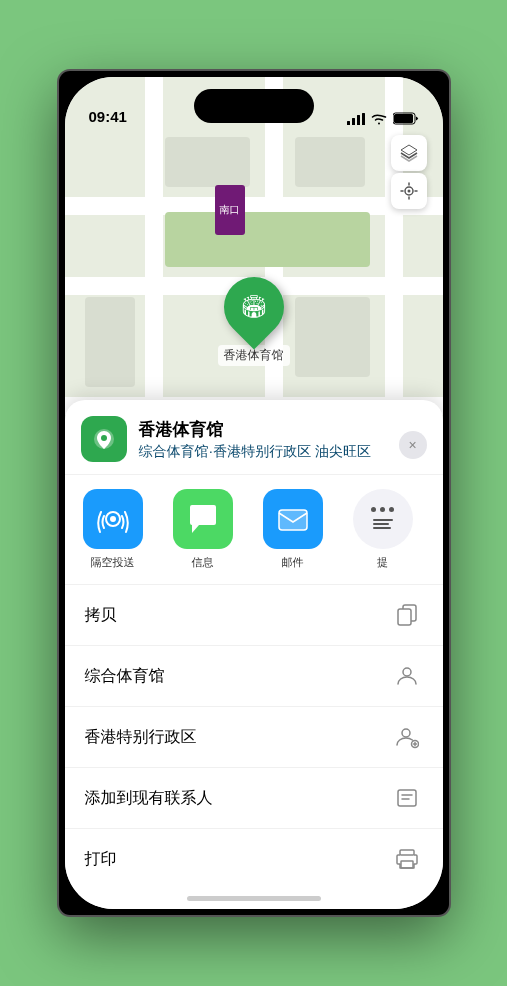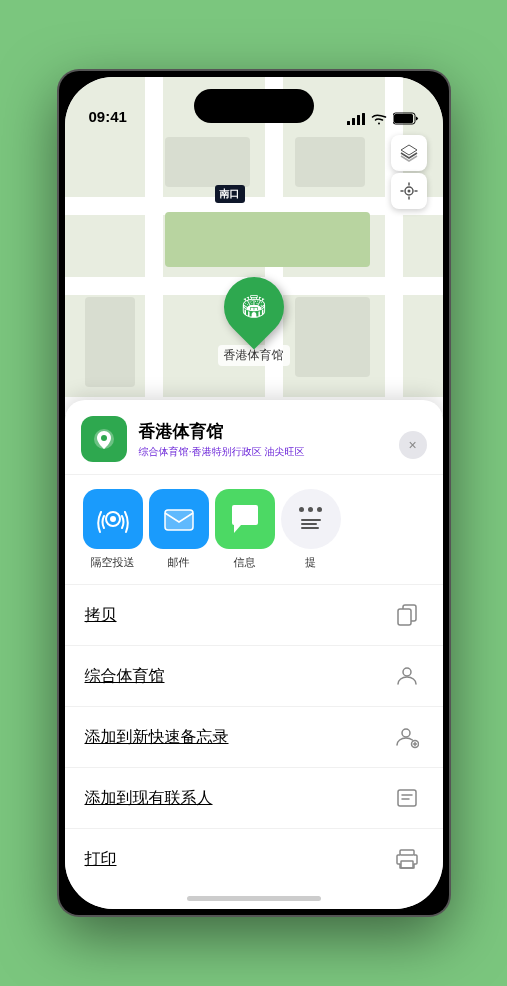--- a/index.html
+++ b/index.html
@@ -9,21 +9,21 @@
       background: #7bc67e;
       display: flex;
       align-items: center;
       justify-content: center;
       font-family: -apple-system, 'PingFang SC', 'Helvetica Neue', sans-serif;
     }
     .phone-frame {
       width: 390px;
       height: 844px;
       background: #000;
-      border-radius: 20px;
+      border-radius: 11px;
       position: relative;
       box-shadow: 0 0 0 2px #555, 0 20px 60px rgba(0,0,0,0.5);
       overflow: hidden;
     }
     .phone-screen {
       position: absolute;
       top: 6px; left: 6px; right: 6px; bottom: 6px;
       border-radius: 48px;
       overflow: hidden;
       background: #e8e8e8;
@@ -87,26 +87,26 @@
       background: #d8ddd0;
       border-radius: 4px;
     }
     .map-green-block {
       position: absolute;
       background: #c8ddb8;
       border-radius: 4px;
     }
     .map-label {
       position: absolute;
-      background: #0f172a;
+      background: #701a75;
       color: #fff;
       font-size: 10px;
-      padding: 2px 5px;
+      padding: 18px 5px;
       border-radius: 3px;
-      font-weight: 700;
+      font-weight: 400;
     }
     .map-btn-layer {
       position: absolute;
       top: 58px;
       right: 16px;
       display: flex;
       flex-direction: column;
       gap: 2px;
     }
     .map-btn {
@@ -182,22 +182,22 @@
       margin-right: 12px;
       flex-shrink: 0;
     }
     .sheet-icon svg { fill: #fff; }
     .sheet-title {
       font-size: 17px;
       font-weight: 600;
       color: #000;
     }
     .sheet-subtitle {
-      font-size: 10px;
-      color: #6d28d9;
+      font-size: 14px;
+      color: #0c4a6e;
       margin-top: 2px;
     }
     .sheet-close {
       position: absolute;
       right: 16px;
       top: 50%;
       transform: translateY(-50%);
       width: 28px;
       height: 28px;
       background: #e5e5ea;
@@ -206,21 +206,21 @@
       align-items: center;
       justify-content: center;
       font-size: 14px;
       color: #888;
       font-weight: 500;
     }
     
     .share-row {
       display: flex;
       padding: 14px 16px;
-      gap: 2px;
+      gap: 26px;
       overflow-x: auto;
       border-bottom: 1px solid #f0f0f0;
     }
     .share-item {
       display: flex;
       flex-direction: column;
       align-items: center;
       gap: 6px;
       min-width: 64px;
     }
@@ -256,21 +256,20 @@
       background: #f2f2f7;
       display: flex;
       align-items: center;
       justify-content: center;
       flex-direction: column;
       gap: 3px;
     }
     
     .action-list {
       padding: 0 0 20px;
-      text-decoration: underline;
     }
     .action-item {
       display: flex;
       align-items: center;
       justify-content: space-between;
       padding: 14px 20px;
       border-bottom: 1px solid #f0f0f0;
     }
     .action-item:last-child {
       border-bottom: none;
@@ -420,37 +419,37 @@
               <path d="M26 26 Q29 20 26 14" stroke="white" stroke-width="2" fill="none" stroke-linecap="round"></path>
               <path d="M4 30 Q0 20 5 10" stroke="white" stroke-width="2" fill="none" stroke-linecap="round"></path>
               <path d="M30 30 Q34 20 29 10" stroke="white" stroke-width="2" fill="none" stroke-linecap="round"></path>
               <circle cx="17" cy="17" r="3" fill="white"></circle>
             </svg>
           </div>
           <div class="share-app-label">隔空投送</div>
         </div>
 
         <div class="share-item">
+          <div class="share-app-icon messages-icon">
+            <svg width="36" height="36" viewBox="0 0 36 36">
+              <path d="M5 6 Q5 4 7 4 H29 Q31 4 31 6 V22 Q31 24 29 24 H14 L7 32 V24 H7 Q5 24 5 22 Z" fill="white"></path>
+            </svg>
+          </div>
+          <div class="share-app-label">信息</div>
+        </div>
+
+        <div class="share-item">
           <div class="share-app-icon mail-icon">
             <svg width="36" height="36" viewBox="0 0 36 36">
               <rect x="4" y="9" width="28" height="20" rx="3" fill="white" opacity="0.3"></rect>
               <rect x="4" y="9" width="28" height="20" rx="3" stroke="white" stroke-width="1.5" fill="none"></rect>
               <path d="M4 12 L18 21 L32 12" stroke="white" stroke-width="1.5" fill="none"></path>
             </svg>
           </div>
           <div class="share-app-label">邮件</div>
-        </div>
-
-        <div class="share-item">
-          <div class="share-app-icon messages-icon">
-            <svg width="36" height="36" viewBox="0 0 36 36">
-              <path d="M5 6 Q5 4 7 4 H29 Q31 4 31 6 V22 Q31 24 29 24 H14 L7 32 V24 H7 Q5 24 5 22 Z" fill="white"></path>
-            </svg>
-          </div>
-          <div class="share-app-label">信息</div>
         </div>
 
 
         <div class="share-item">
           <div class="more-btn">
             <div style="display:flex; gap:4px; align-items:center;">
               <div style="width:5px;height:5px;background:#555;border-radius:50%;"></div>
               <div style="width:5px;height:5px;background:#555;border-radius:50%;"></div>
               <div style="width:5px;height:5px;background:#555;border-radius:50%;"></div>
             </div>
@@ -480,21 +479,21 @@
           <span class="action-label">综合体育馆</span>
           <div class="action-icon-wrap">
             <svg width="24" height="24" viewBox="0 0 24 24" fill="none">
               <circle cx="12" cy="8" r="4" stroke="#888" stroke-width="1.5"></circle>
               <path d="M3 20 C3 16 7 13 12 13 C17 13 21 16 21 20" stroke="#888" stroke-width="1.5" stroke-linecap="round"></path>
             </svg>
           </div>
         </div>
 
         <div class="action-item">
-          <span class="action-label">添加到新快速备忘录</span>
+          <span class="action-label">香港特别行政区</span>
           <div class="action-icon-wrap">
             <svg width="24" height="24" viewBox="0 0 24 24" fill="none">
               <circle cx="11" cy="8" r="4" stroke="#888" stroke-width="1.5"></circle>
               <path d="M2 20 C2 16 6 13 11 13 C13.5 13 15.7 13.8 17.4 15" stroke="#888" stroke-width="1.5" stroke-linecap="round"></path>
               <circle cx="20" cy="19" r="3.5" stroke="#888" stroke-width="1.5"></circle>
               <path d="M18.5 19 H21.5 M20 17.5 V20.5" stroke="#888" stroke-width="1.5" stroke-linecap="round"></path>
             </svg>
           </div>
         </div>
 

